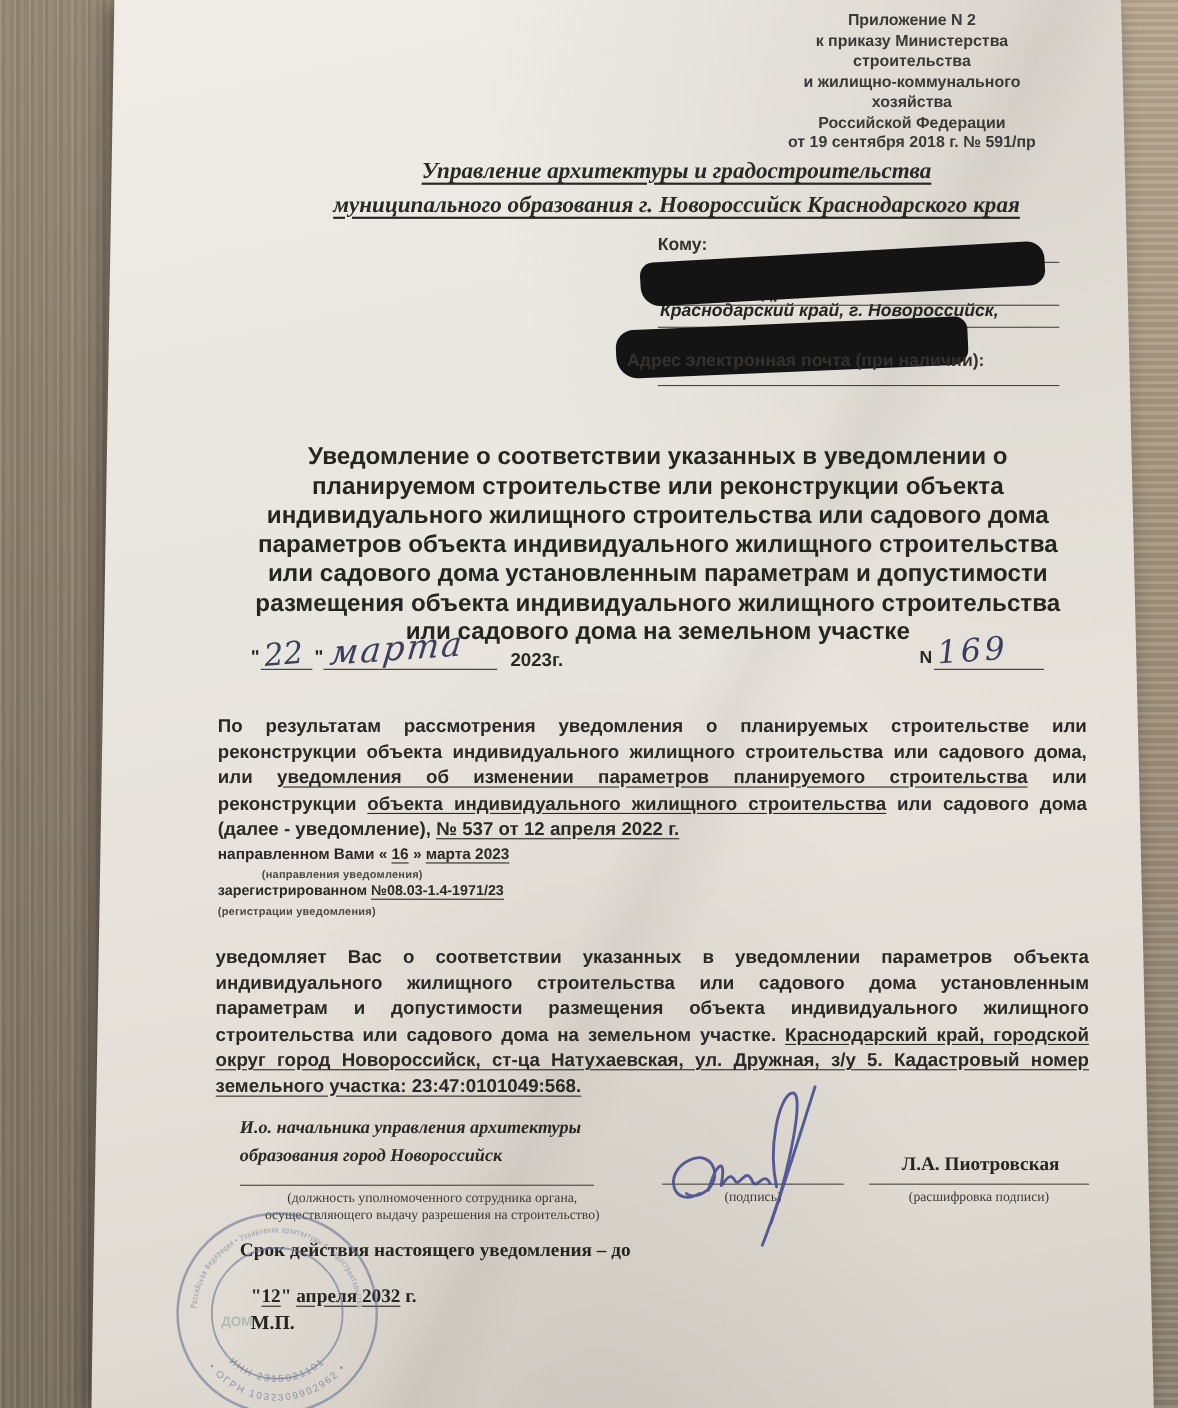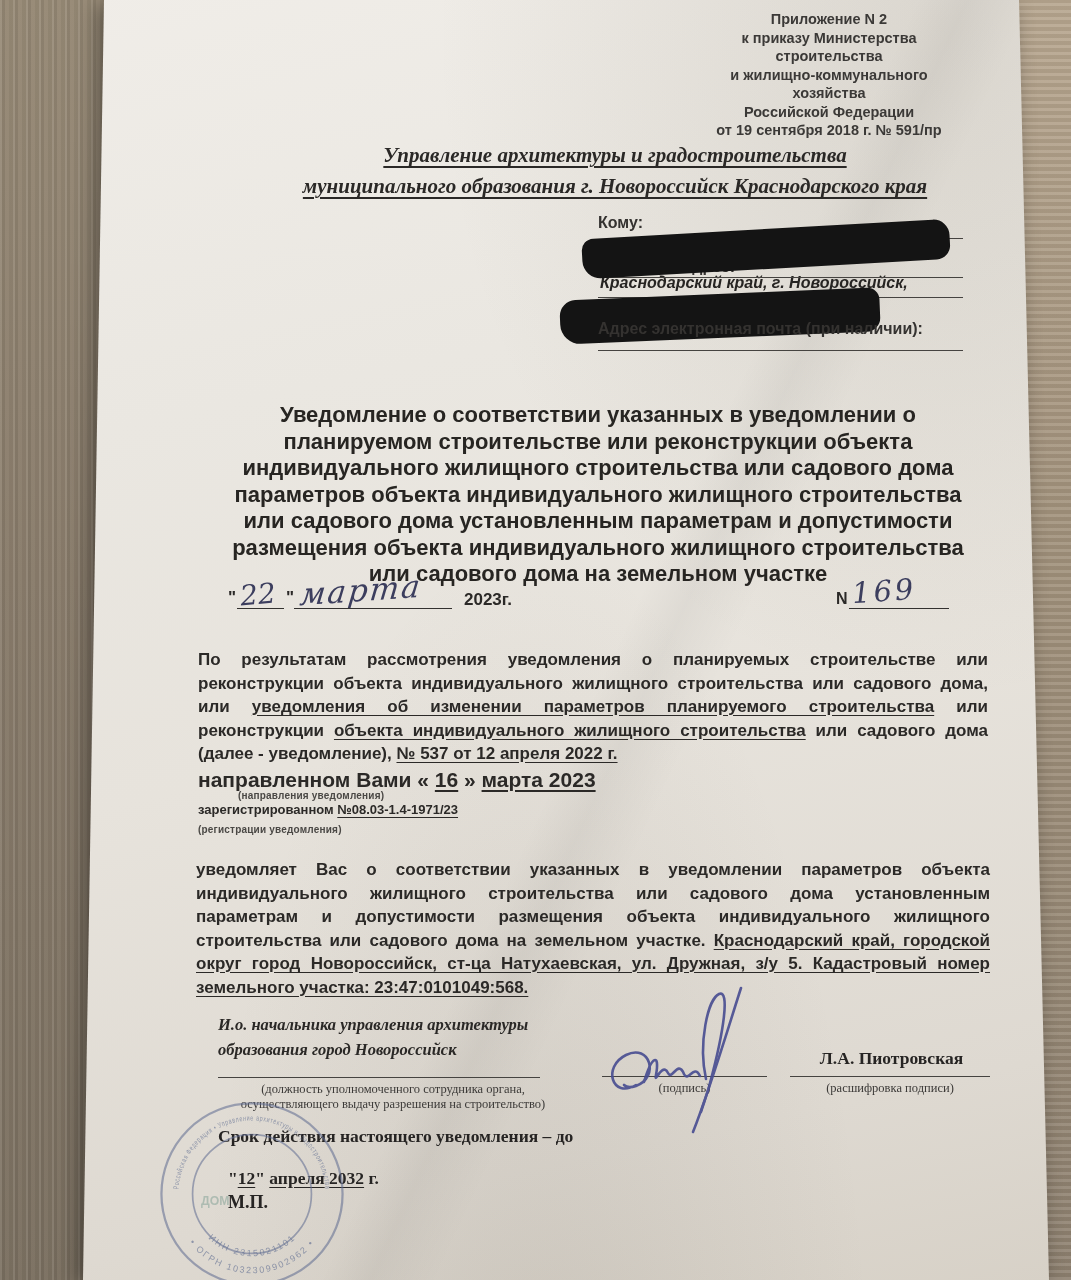--- a/index.html
+++ b/index.html
@@ -70,41 +70,41 @@
 
     <div class="abs lbl sans b" style="left:598px;top:214px;">Кому:</div>
     <div class="rule" style="left:640px;top:238px;width:323px;"></div>
     <div class="abs lbl sans b" style="left:598px;top:258px;">Почтовый адрес:</div>
     <div class="abs sans b" style="left:600px;top:274px;font-size:16px;font-style:italic;color:#262422;">Краснодарский край, г. Новороссийск,</div>
     <div class="rule" style="left:598px;top:277px;width:365px;"></div>
     <div class="rule" style="left:598px;top:297px;width:365px;"></div>
 
     <div class="redact" style="left:582px;top:229px;width:368px;height:40px;border-radius:12px 16px 14px 18px;transform:rotate(-3.2deg);"></div>
     <div class="redact" style="left:560px;top:294px;width:320px;height:44px;border-radius:16px 12px 14px 20px;transform:rotate(-2.4deg);"></div>
-    <div class="abs lbl sans b" style="left:598px;top:320px;">Адрес электронная почта (при наличии):</div>
+    <div class="abs lbl sans b" style="left:570px;top:320px;">Адрес электронная почта (при наличии):</div>
     <div class="rule" style="left:598px;top:350px;width:365px;"></div>
 
     <div class="abs doctitle sans">Уведомление о соответствии указанных в уведомлении о планируемом строительстве или реконструкции объекта индивидуального жилищного строительства или садового дома параметров объекта индивидуального жилищного строительства или садового дома установленным параметрам и допустимости размещения объекта индивидуального жилищного строительства или садового дома на земельном участке</div>
 
     <div class="abs sans b" style="left:228px;top:588px;font-size:17px;color:#2b2927;">"</div>
     <span class="abs hand" style="left:240px;top:578px;font-size:28px;transform:rotate(-5deg);">22</span>
     <div class="rule" style="left:237px;top:608px;width:47px;border-bottom-color:#33312f;"></div>
     <div class="abs sans b" style="left:286px;top:588px;font-size:17px;color:#2b2927;">"</div>
     <span class="abs hand" style="left:300px;top:572px;font-size:31px;transform:rotate(-4deg) skewX(-10deg);letter-spacing:2px;">марта</span>
     <div class="rule" style="left:294px;top:608px;width:158px;border-bottom-color:#33312f;"></div>
     <div class="abs sans b" style="left:464px;top:590px;font-size:17px;color:#2b2927;">2023г.</div>
     <div class="abs sans b" style="left:836px;top:590px;font-size:16px;color:#2b2927;">N</div>
     <span class="abs hand" style="left:852px;top:574px;font-size:29px;transform:rotate(-4deg);letter-spacing:3px;">169</span>
     <div class="rule" style="left:849px;top:608px;width:100px;border-bottom-color:#33312f;"></div>
 
     <p class="abs para sans" style="left:198px;top:648px;width:790px;margin:0;">
       <span>По результатам рассмотрения уведомления о планируемых строительстве или реконструкции объекта индивидуального жилищного строительства или садового дома, или </span><span class="u">уведомления об изменении параметров планируемого строительства</span><span> или реконструкции </span><span class="u">объекта индивидуального жилищного строительства</span><span> или садового дома (далее - уведомление), </span><span class="u">№ 537 от 12 апреля 2022 г.</span>
     </p>
 
-    <div class="abs sans b" style="left:198px;top:768px;font-size:21px;color:#2b2927;">
+    <div class="abs sans b" style="left:198px;top:768px;font-size:14px;color:#2b2927;">
       <span>направленном Вами « </span><span class="u">16</span><span> »  </span><span class="u">марта 2023</span>
     </div>
     <div class="abs tiny sans" style="left:198px;top:790px;padding-left:40px;">(направления уведомления)</div>
     <div class="abs sans b" style="left:198px;top:802px;font-size:13px;color:#2b2927;">
       <span>зарегистрированном </span><span class="u">№08.03-1.4-1971/23</span>
     </div>
     <div class="abs tiny sans" style="left:198px;top:824px;">(регистрации уведомления)</div>
 
     <p class="abs para sans" style="left:196px;top:858px;width:794px;margin:0;">
       <span class="b">уведомляет Вас о соответствии</span><span> указанных в уведомлении параметров объекта индивидуального жилищного строительства или садового дома установленным параметрам и допустимости размещения объекта индивидуального жилищного строительства или садового дома на земельном участке. </span><span class="u">Краснодарский край, городской округ город Новороссийск, ст-ца Натухаевская, ул. Дружная, з/у 5. Кадастровый номер земельного участка: 23:47:0101049:568.</span>

